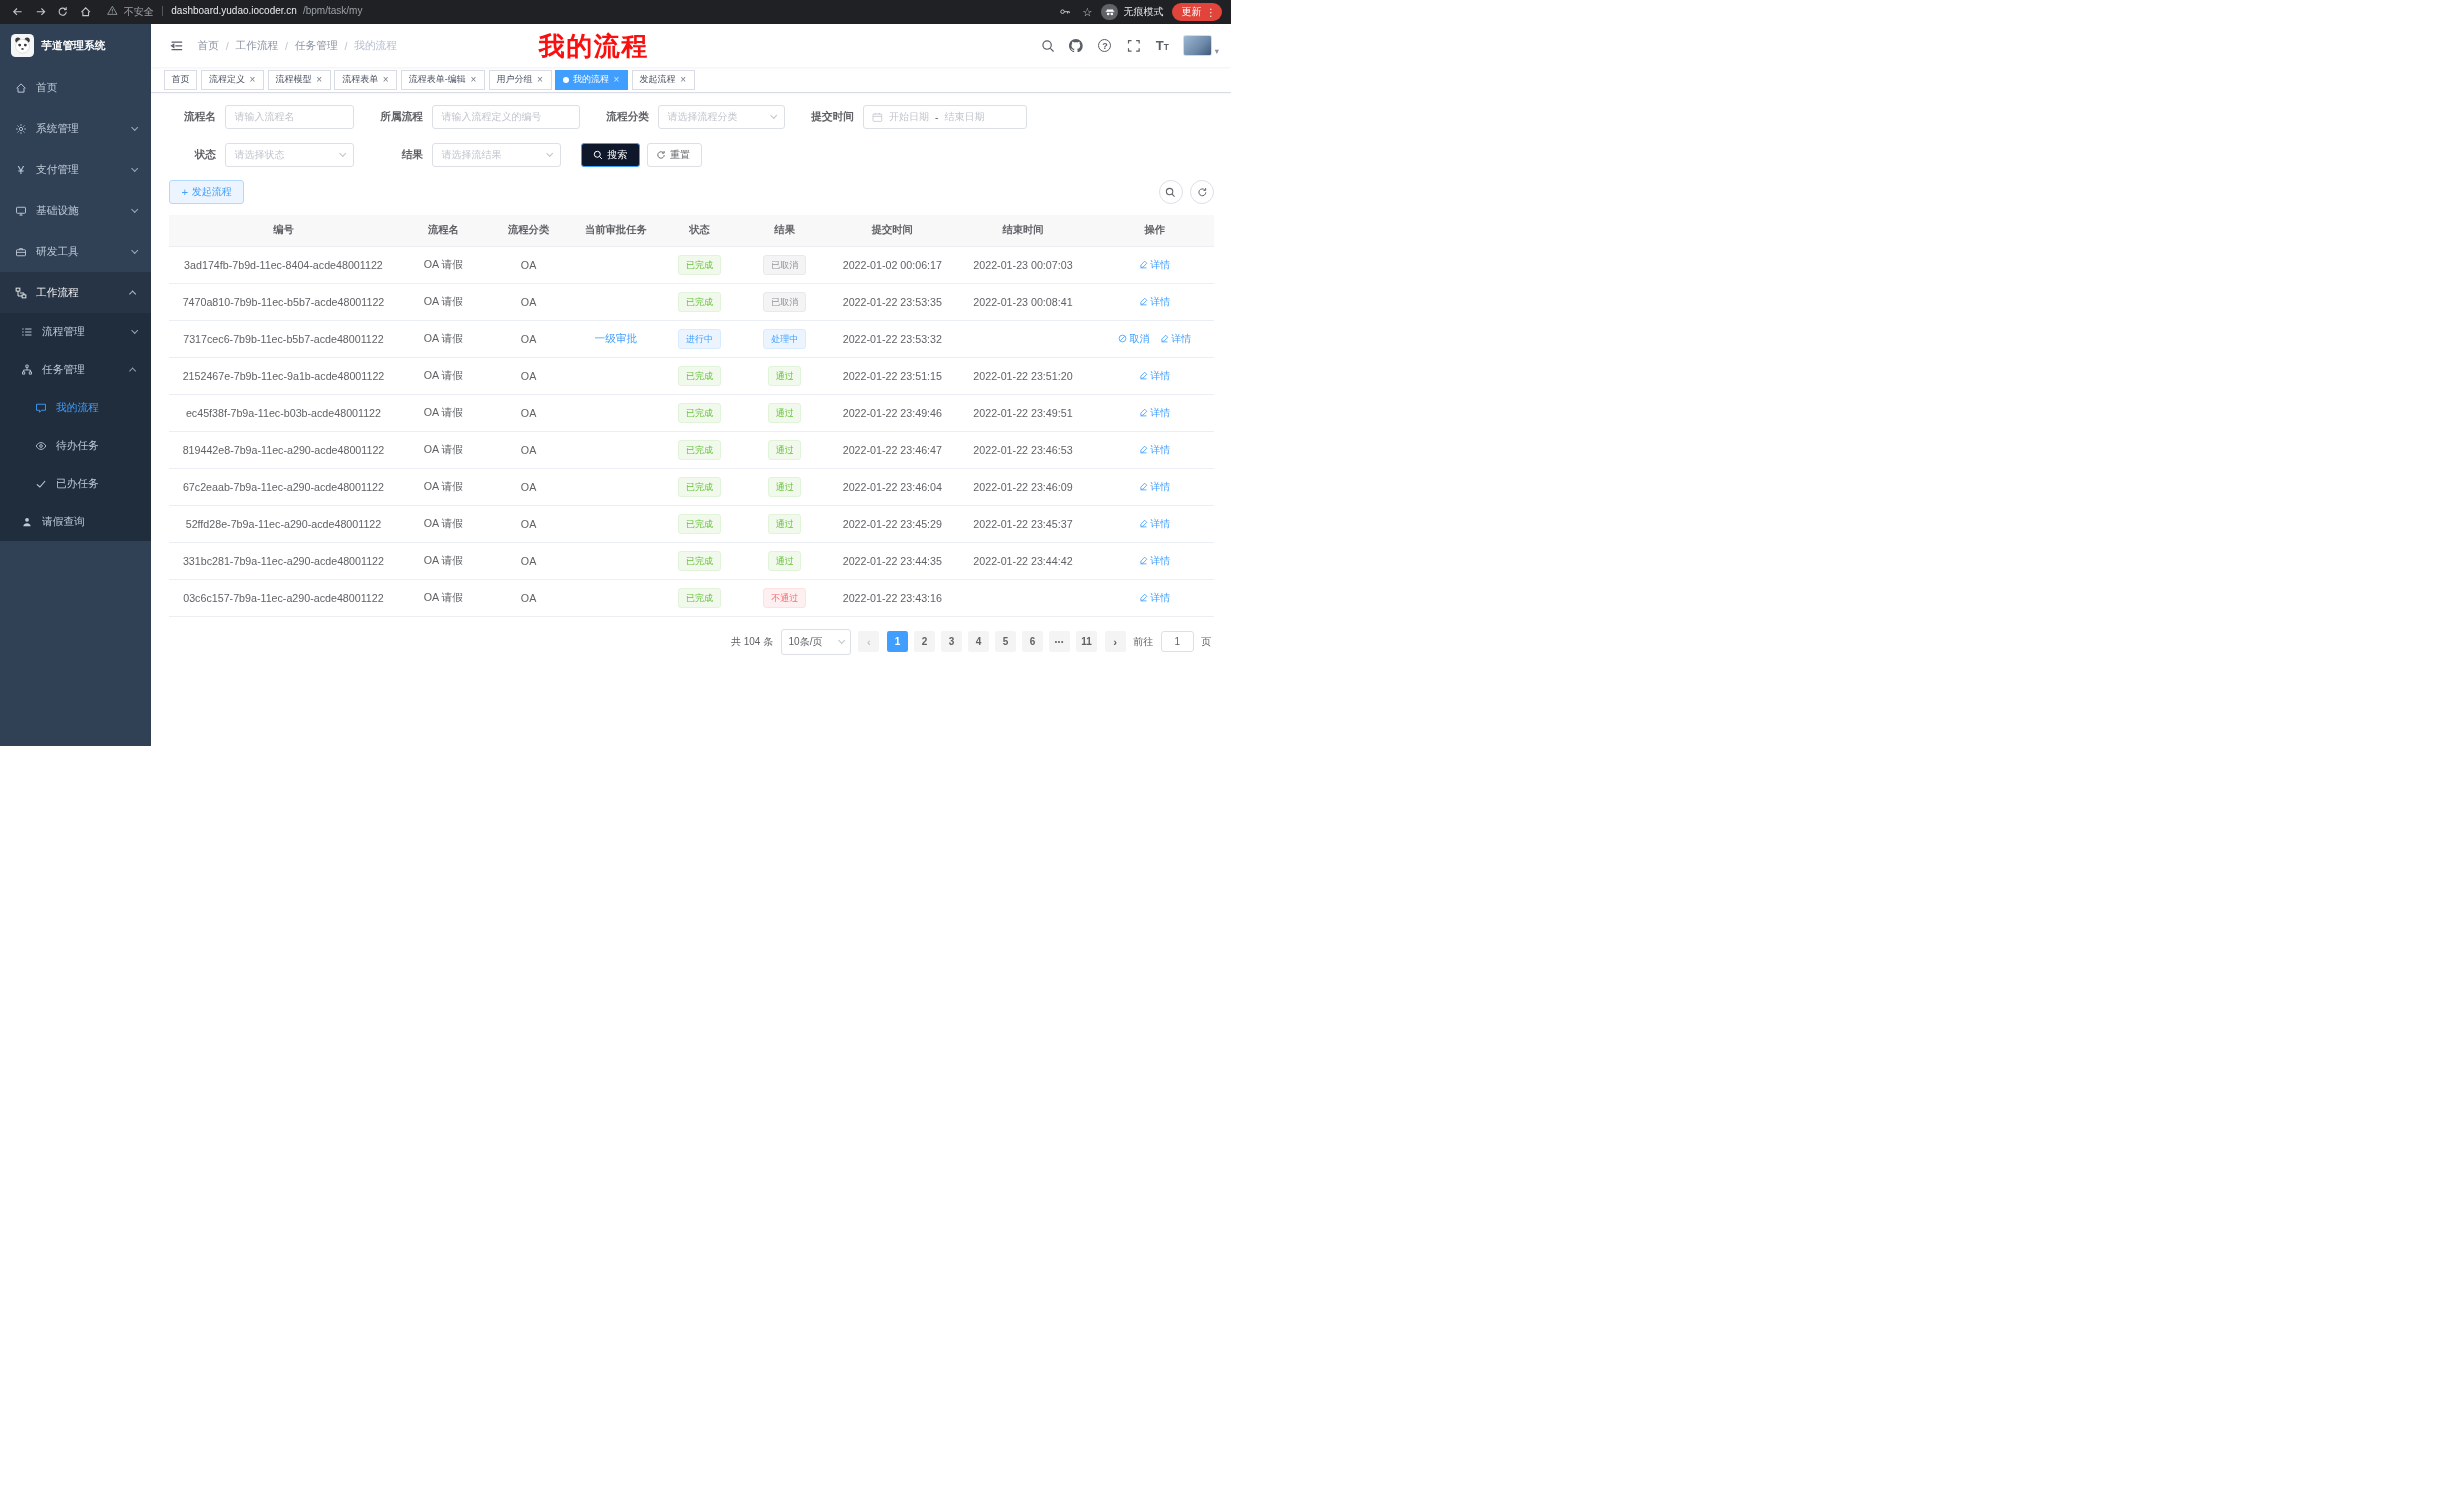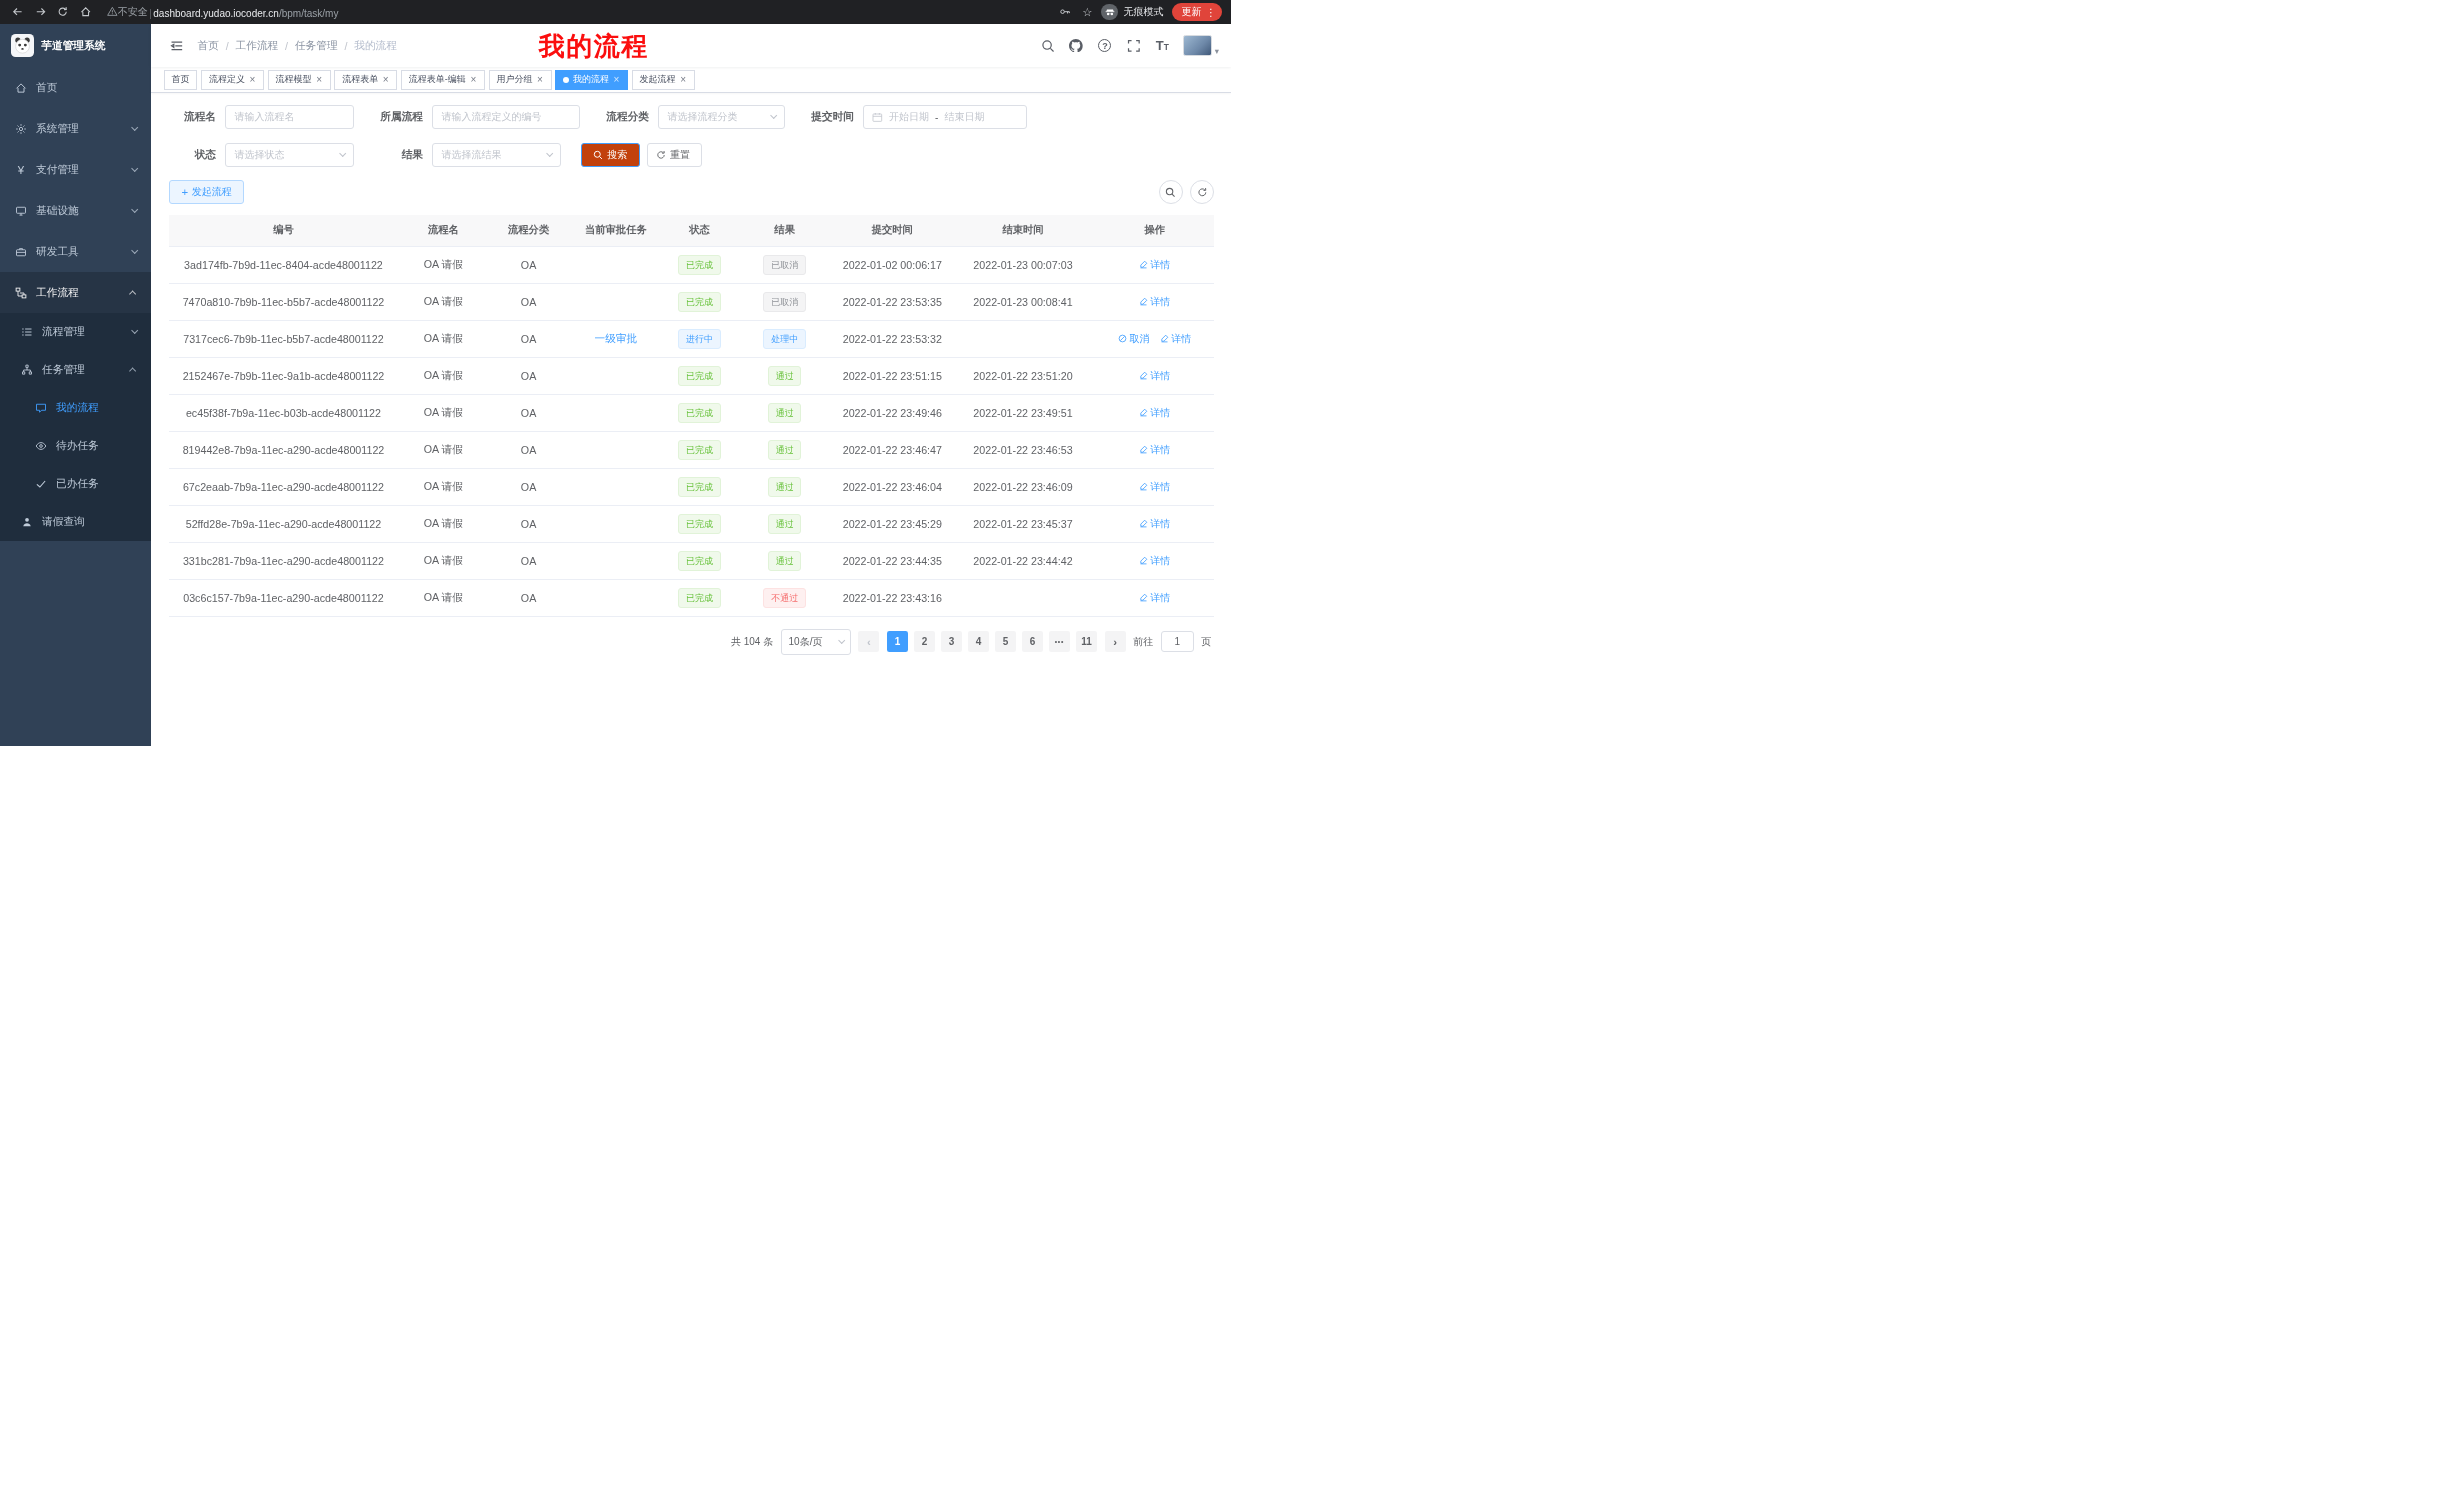--- a/index.html
+++ b/index.html
@@ -2,21 +2,21 @@
 <html style="font-size:12px"><head>
 <meta charset="utf-8">
 <style>
   * { margin:0; padding:0; box-sizing:border-box; }
   html,body { width:1231px; height:746px; font-family:"Liberation Sans","DejaVu Sans",sans-serif; background:#fff; overflow:hidden; }
 
   
   .browser-bar { height:24px; background:#202124; display:flex; align-items:center; color:#9aa0a6; font-size:10px; padding:0 9px; gap:4.6px; }
   .nav-ico { width:18px; height:18px; display:flex; align-items:center; justify-content:center; color:#c3c7cb; cursor:pointer; border-radius:50%; }
   .nav-ico svg { width:11.4px; height:11.4px; }
-  .url-zone { flex:1; display:flex; align-items:flex-end; margin-left:7.6px; }
+  .url-zone { flex:1; display:flex; align-items:flex-start; gap:6px; margin-left:7.6px; }
   .warn-ico svg { width:10.7px; height:10.7px; }
   .url-divider { color:#5f6368; margin:0 1.5px; }
   .url-host { color:#e8eaed; }
   .url-path { color:#9aa0a6; }
   .bar-right { display:flex; align-items:center; gap:9px; }
   .star-ico { font-size:11.4px; color:#c3c7cb; cursor:pointer; }
   .key-ico svg { width:11.4px; height:11.4px; }
   .incog { display:flex; align-items:center; gap:5.3px; }
   .incog-circle { width:16.7px; height:16.7px; border-radius:50%; background:#5f6368; display:flex; align-items:center; justify-content:center; }
   .incog-circle svg { width:10px; height:10px; }
@@ -81,21 +81,21 @@
   .inp { height:24px; border:0.8px solid #dcdfe6; border-radius:3px; background:#fff; display:flex; align-items:center; padding:0 8.4px; font-size:10px; color:#c0c4cc; cursor:text; }
   .inp .ph { white-space:nowrap; overflow:hidden; }
   .sel-caret { width:5.3px; height:5.3px; border-right:0.9px solid #c0c4cc; border-bottom:0.9px solid #c0c4cc; transform:rotate(45deg) translateY(-1.5px); margin-left:auto; flex-shrink:0; }
   .w170{width:129px;} .w195{width:148px;} .w167{width:127px;} .w215{width:164px;}
   .date-range { gap:6px; cursor:pointer; }
   .cal-ico svg { width:10.7px; height:10.7px; display:block; color:#c0c4cc; }
   .date-sep { color:#606266; }
 
   .btn { height:24px; border-radius:3px; display:inline-flex; align-items:center; gap:3.8px; padding:0 11.4px; font-size:10px; cursor:pointer; white-space:nowrap; }
   .btn svg { width:10px; height:10px; }
-  .btn-primary { background:#c2410c; border:0.8px solid #409eff; color:#fff; }
+  .btn-primary { background:#0f172a; border:0.8px solid #409eff; color:#fff; }
   .btn-default { background:#fff; border:0.8px solid #dcdfe6; color:#606266; }
   .btn-light { background:#ecf5ff; border:0.8px solid #b3d8ff; color:#409eff; }
   .btn .plus { font-size:11.4px; line-height:1; }
   .ml10 { margin-left:7.6px;padding-left:8px; }
 
   .toolbar-row { display:flex; align-items:center; justify-content:space-between; margin-bottom:10.7px; }
   .tool-icons { display:flex; gap:7.6px; }
   .circ-btn { width:24px; height:24px; border-radius:50%; border:0.8px solid #dcdfe6; background:#fff; display:flex; align-items:center; justify-content:center; color:#606266; cursor:pointer; }
   .circ-btn svg { width:10.7px; height:10.7px; }
 

